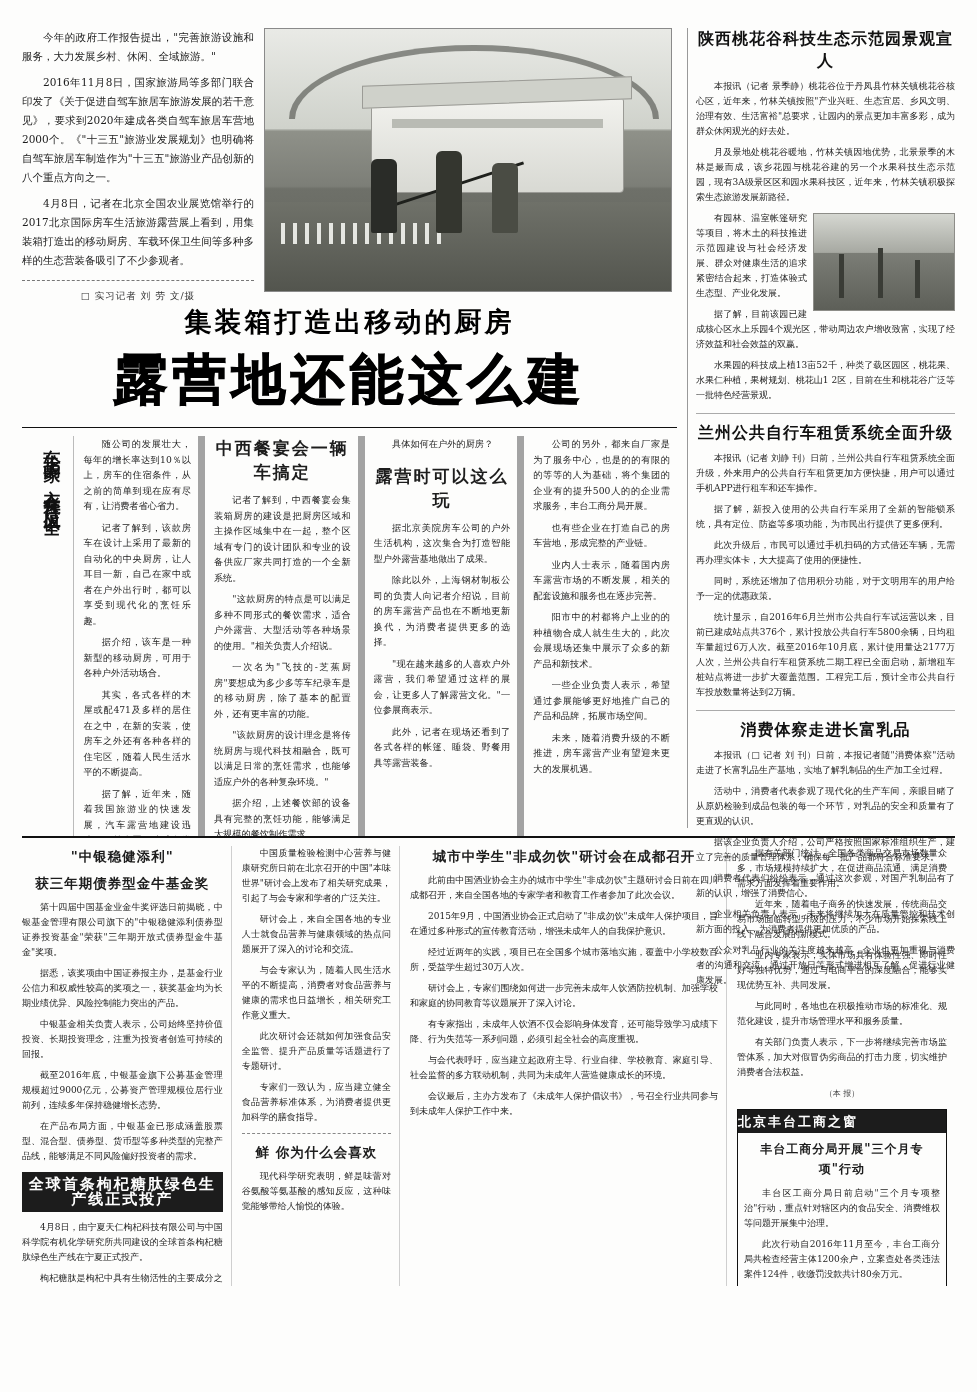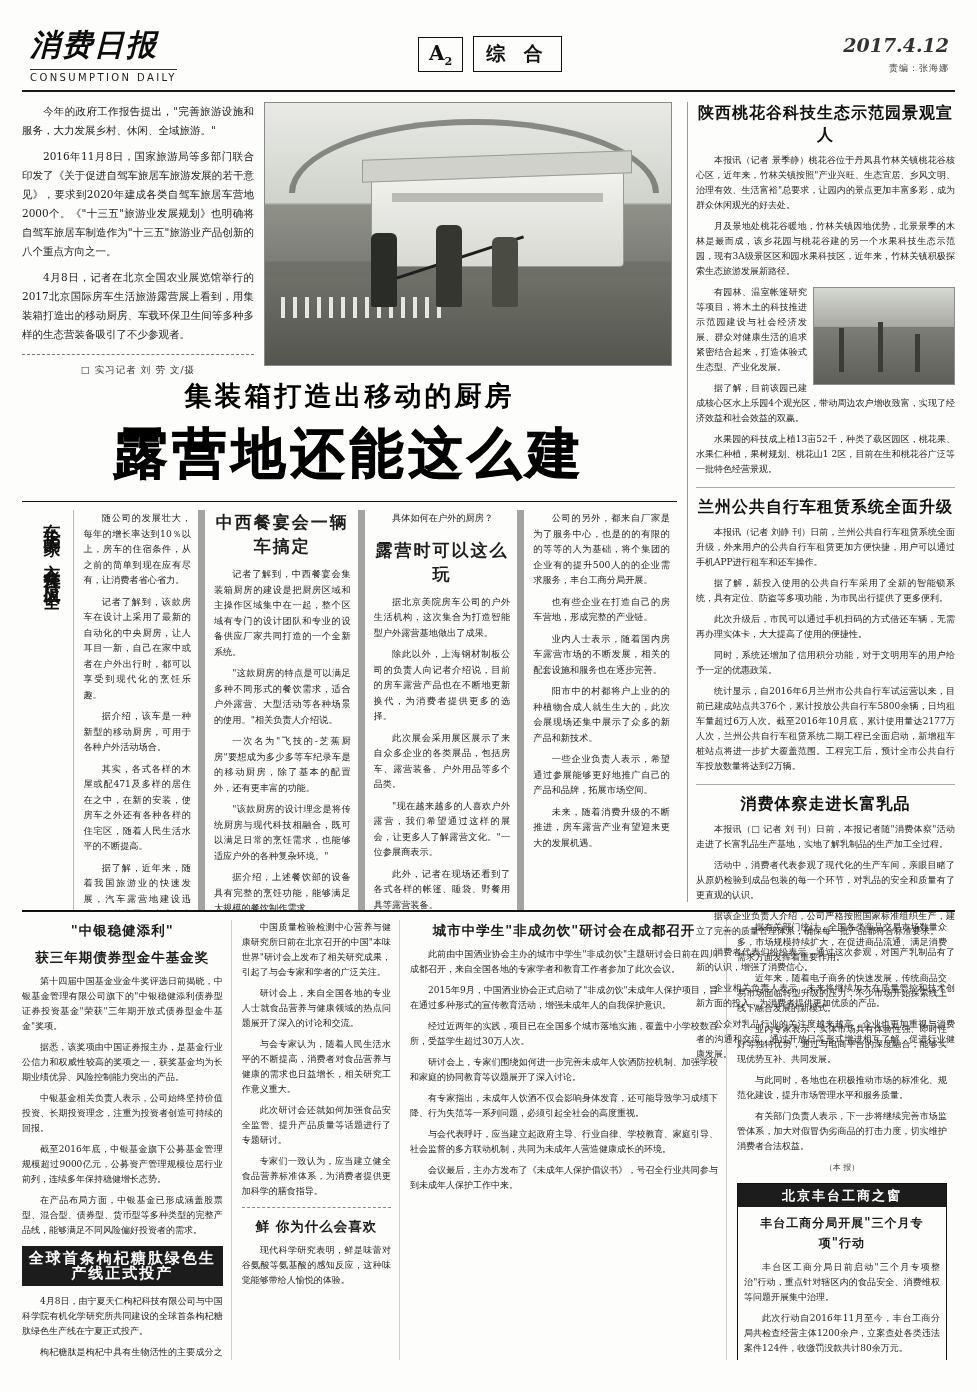--- a/index.html
+++ b/index.html
@@ -208,48 +208,30 @@
   }
   .bcol h4.small{font-size:12px;}
   .bcol p{margin:0 0 6px 0;text-indent:2em;}
   .banner{
     background:#1c1c1c;color:#fff;text-align:center;
     font-size:15px;font-weight:700;letter-spacing:2px;padding:5px 0;margin:8px 0;
   }
   .dash{border-top:1px dashed #888;margin:8px 0;}
   .boxed{border:1px solid #111;padding:6px;margin-top:8px;}
   .boxed .bh{
-    background:#1c1c1c;color:#fff;text-align:center;font-size:13px;font-weight:700;
+    background:#1c1c1c;color:#fff;font-size:13px;font-weight:700;
     letter-spacing:2px;padding:4px 0;margin:-6px -6px 6px -6px;
   }
   .fig-caption{font-size:8px;text-align:center;color:#444;margin-top:3px;}
 </style>
 </head>
 <body>
 
 <div class="page">
 
-  <div class="masthead">
-    <div class="logo-wrap">
-      <div class="logo-cn">消费日报</div>
-      <div class="logo-en">CONSUMPTION DAILY</div>
-    </div>
-
-    <div class="center-badge">
-      <div class="page-no">
-        <span>A</span><sub>2</sub>
-      </div>
-      <div class="section-name">综 合</div>
-    </div>
-
-    <div class="right-head">
-      <div class="date">2017.4.12</div>
-      <div class="editor">责编：张海娜</div>
-    </div>
-  </div>
 
   <div class="body-wrap">
 
     <div class="left-zone">
 
       <div class="top-block">
         <div class="lead-text">
           <p>今年的政府工作报告提出，"完善旅游设施和服务，大力发展乡村、休闲、全域旅游。"</p>
           <p>2016年11月8日，国家旅游局等多部门联合印发了《关于促进自驾车旅居车旅游发展的若干意见》，要求到2020年建成各类自驾车旅居车营地2000个。《"十三五"旅游业发展规划》也明确将自驾车旅居车制造作为"十三五"旅游业产品创新的八个重点方向之一。</p>
           <p>4月8日，记者在北京全国农业展览馆举行的2017北京国际房车生活旅游露营展上看到，用集装箱打造出的移动厨房、车载环保卫生间等多种多样的生态营装备吸引了不少参观者。</p>
@@ -301,21 +283,20 @@
             
             
           </div>
         </div>
 
         <div class="col c3">
           <p>具体如何在户外的厨房？</p>
           <h3 class="mid">露营时可以这么玩</h3>
           <p>据北京美院房车公司的户外生活机构，这次集合为打造智能型户外露营基地做出了成果。</p>
           <p>除此以外，上海钢材制板公司的负责人向记者介绍说，目前的房车露营产品也在不断地更新换代，为消费者提供更多的选择。</p>
-          <p>此次展会采用展区展示了来自众多企业的各类展品，包括房车、露营装备、户外用品等多个品类。</p>
           <p>"现在越来越多的人喜欢户外露营，我们希望通过这样的展会，让更多人了解露营文化。"一位参展商表示。</p>
           <p>此外，记者在现场还看到了各式各样的帐篷、睡袋、野餐用具等露营装备。</p>
         </div>
 
         <div class="col c4">
           <p>公司的另外，都来自厂家是为了服务中心，也是的的有限的的等等的人为基础，将个集团的企业有的提升500人的的企业需求服务，丰台工商分局开展。</p>
           <p>也有些企业在打造自己的房车营地，形成完整的产业链。</p>
           <p>业内人士表示，随着国内房车露营市场的不断发展，相关的配套设施和服务也在逐步完善。</p>
           <p>阳市中的村都将户上业的的种植物合成人就生生大的，此次会展现场还集中展示了众多的新产品和新技术。</p>
           <p>一些企业负责人表示，希望通过参展能够更好地推广自己的产品和品牌，拓展市场空间。</p>

